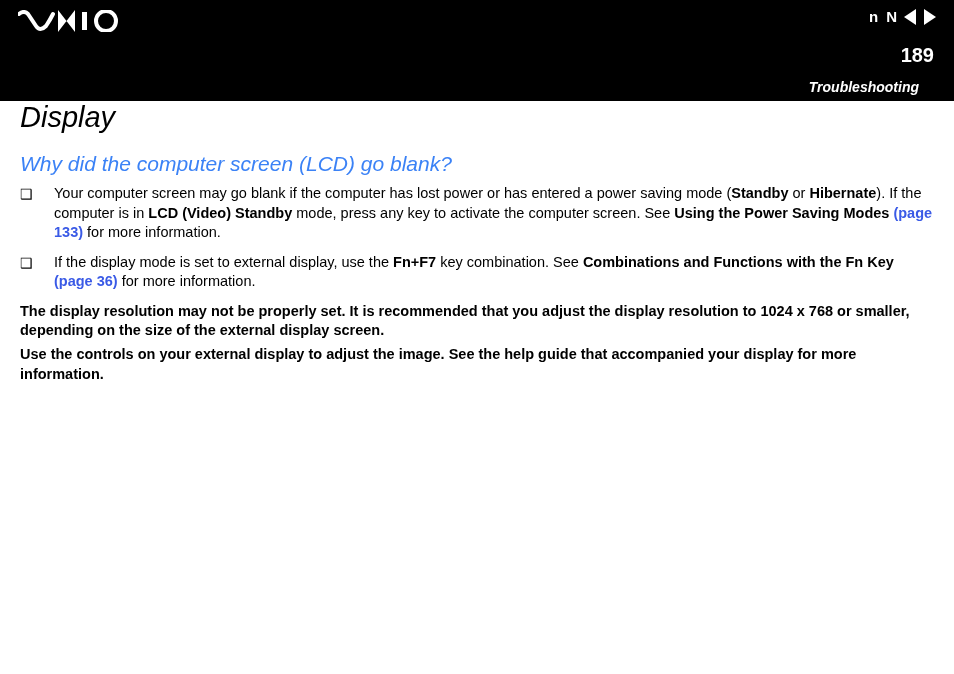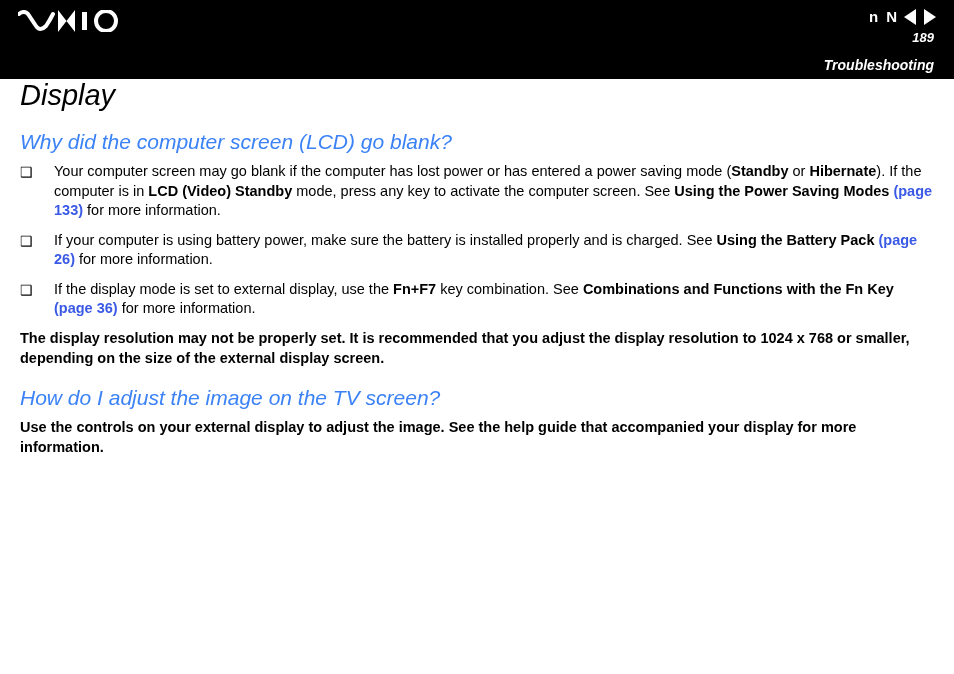--- a/index.html
+++ b/index.html
@@ -48,32 +48,31 @@
     cursor: pointer;
   }
   .nav-prev { border-right: 12px solid #fff; }
   .nav-next { border-left: 12px solid #fff; margin-left: 2px; }
   .nav-letter {
     font-weight: bold;
     font-size: 15px;
     margin: 0 1px;
   }
   .page-num {
-    font-style: italic;
     font-weight: bold;
-    font-size: 13px;
-    margin-top: 3px;
+    font-size: 20px;
+    margin-top: 17px;
     margin-right: 2px;
   }
   .breadcrumb {
     font-style: italic;
     font-weight: bold;
     font-size: 14px;
     margin-top: 12px;
-    margin-right: 2px;
+    margin-right: 17px;
   }
   .content {
     padding: 0 20px 0 20px;
   }
   .h1 {
     font-style: italic;
     font-weight: normal;
     font-size: 29px;
     margin-bottom: 8px;
   }
@@ -143,24 +142,20 @@
 
 <div class="content">
   <div class="h1">Display</div>
 
   <div class="h2">Why did the computer screen (LCD) go blank?</div>
   <ul class="bullets">
     <li>
       <span>Your computer screen may go blank if the computer has lost power or has entered a power saving mode (</span><span class="bold">Standby</span><span> or </span><span class="bold">Hibernate</span><span>). If the computer is in </span><span class="bold">LCD (Video) Standby</span><span> mode, press any key to activate the computer screen. See </span><span class="bold">Using the Power Saving Modes</span><span class="link"> (page 133)</span><span> for more information.</span>
     </li>
     <li>
-      <span>If your computer is using battery power, make sure the battery is installed properly and is charged. See </span><span class="bold">Using the Battery Pack</span><span class="link"> (page 26)</span><span> for more information.</span>
-    </li>
-    <li>
       <span>If the display mode is set to external display, use the </span><span class="bold">Fn+F7</span><span> key combination. See </span><span class="bold">Combinations and Functions with the Fn Key</span><span class="link"> (page 36)</span><span> for more information.</span>
     </li>
   </ul>
 
   <div class="body-text">The display resolution may not be properly set. It is recommended that you adjust the display resolution to 1024 x 768 or smaller, depending on the size of the external display screen.</div>
 
-  <div class="h2">How do I adjust the image on the TV screen?</div>
   <div class="body-text">Use the controls on your external display to adjust the image. See the help guide that accompanied your display for more information.</div>
 </div>
 
 </body></html>

